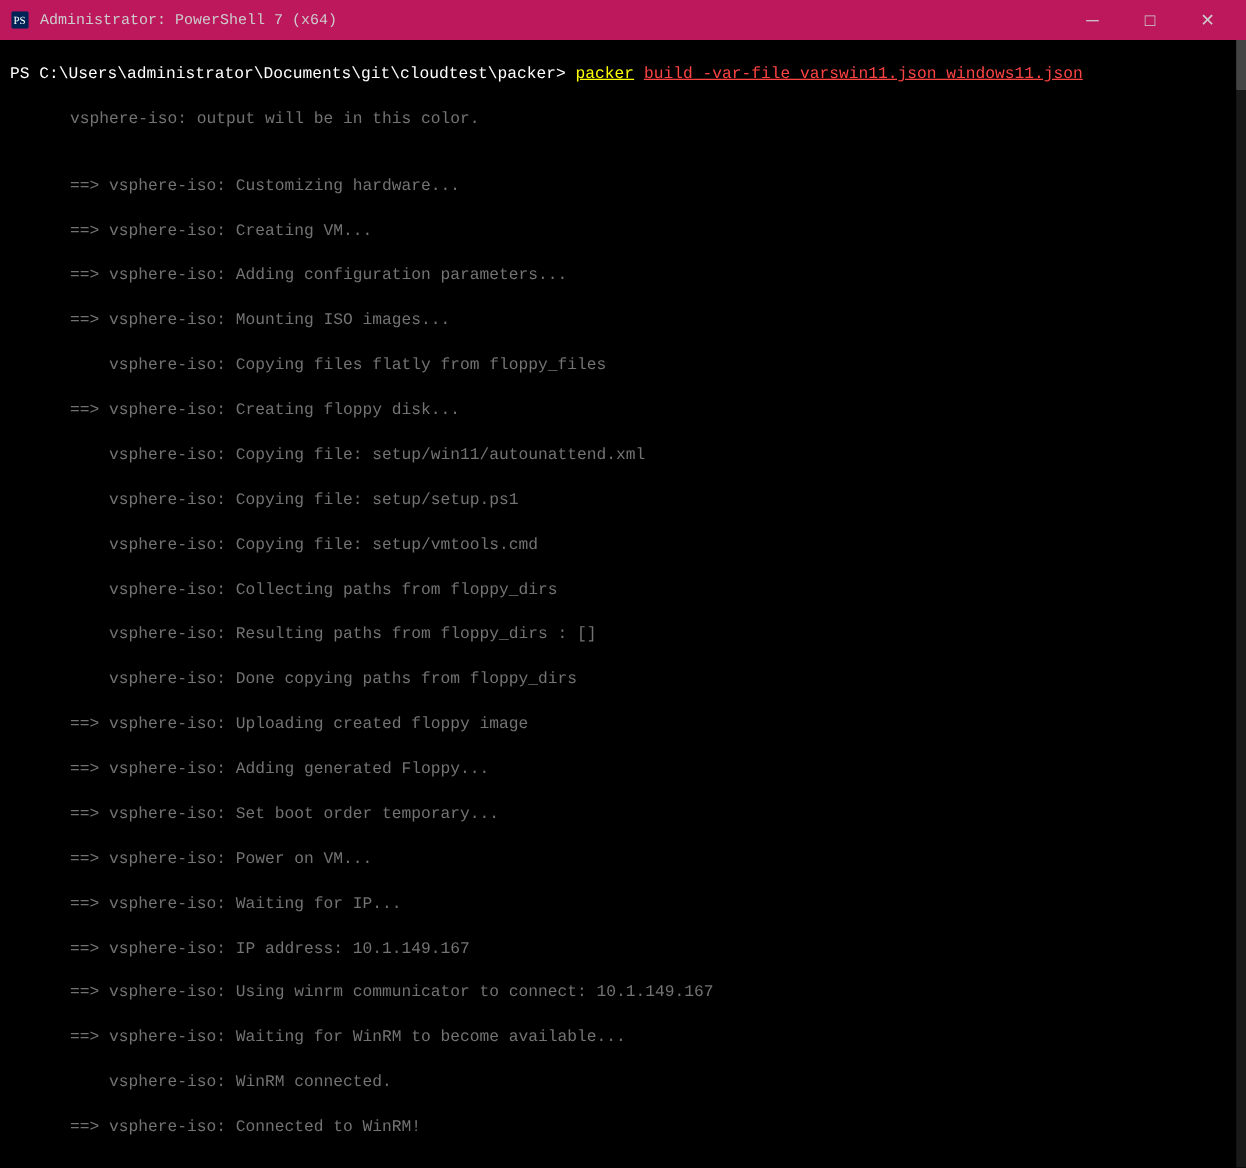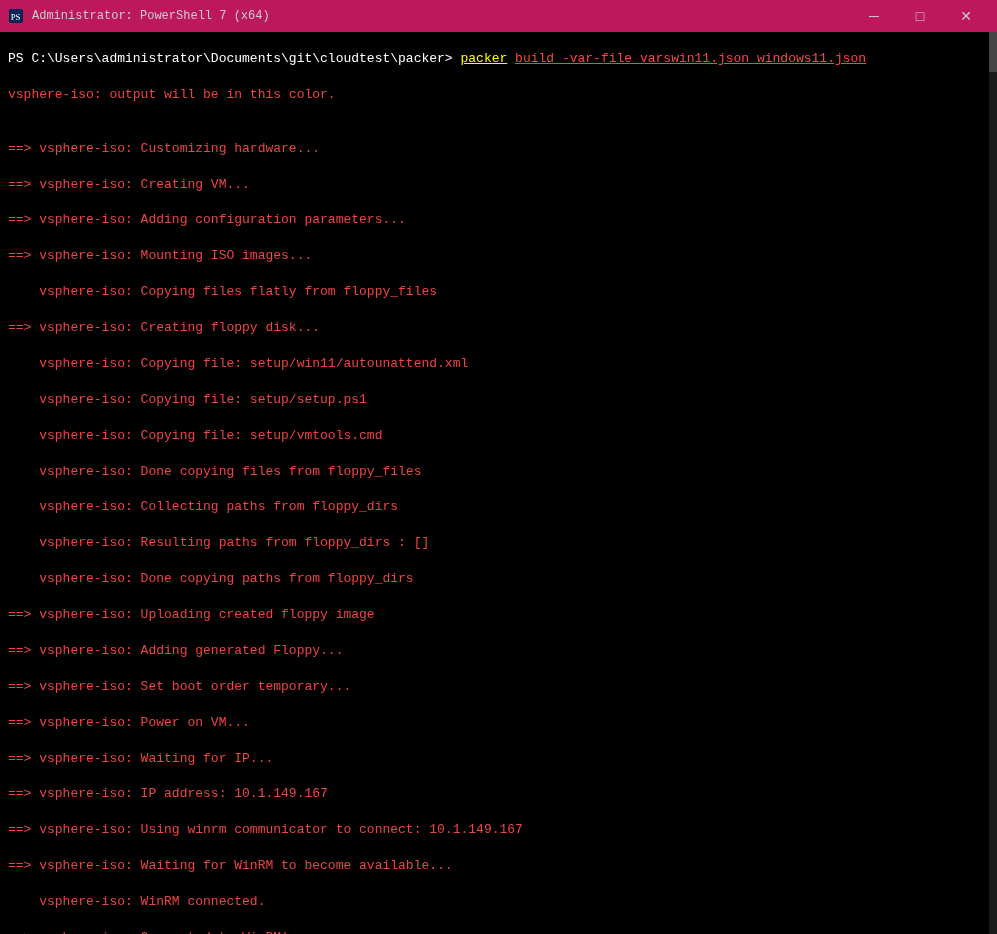--- a/index.html
+++ b/index.html
@@ -69,21 +69,21 @@
       color: #cccccc;
       padding: 0 8px;
       overflow: hidden;
       line-height: 1.38;
       white-space: pre;
     }
     .terminal .line {
       display: block;
       white-space: pre;
     }
-    .green { color: #ef4444; }
+    .green { color: #737373; margin-left: 48px; }
     .white { color: #ffffff; }
     .highlighted-cmd { color: #ffff00; text-decoration: underline; }
     .highlighted-args { color: #ff4444; text-decoration: underline; }
 
     .scrollbar {
       position: absolute;
       right: 0;
       top: 32px;
       width: 8px;
       height: calc(100% - 32px);
@@ -123,21 +123,20 @@
 <span class="line"></span>
 <span class="line"><span class="green">==&gt; vsphere-iso: Customizing hardware...</span></span>
 <span class="line"><span class="green">==&gt; vsphere-iso: Creating VM...</span></span>
 <span class="line"><span class="green">==&gt; vsphere-iso: Adding configuration parameters...</span></span>
 <span class="line"><span class="green">==&gt; vsphere-iso: Mounting ISO images...</span></span>
 <span class="line"><span class="green">    vsphere-iso: Copying files flatly from floppy_files</span></span>
 <span class="line"><span class="green">==&gt; vsphere-iso: Creating floppy disk...</span></span>
 <span class="line"><span class="green">    vsphere-iso: Copying file: setup/win11/autounattend.xml</span></span>
 <span class="line"><span class="green">    vsphere-iso: Copying file: setup/setup.ps1</span></span>
 <span class="line"><span class="green">    vsphere-iso: Copying file: setup/vmtools.cmd</span></span>
-<span class="line"><span class="green">    vsphere-iso: Done copying files from floppy_files</span></span>
 <span class="line"><span class="green">    vsphere-iso: Collecting paths from floppy_dirs</span></span>
 <span class="line"><span class="green">    vsphere-iso: Resulting paths from floppy_dirs : []</span></span>
 <span class="line"><span class="green">    vsphere-iso: Done copying paths from floppy_dirs</span></span>
 <span class="line"><span class="green">==&gt; vsphere-iso: Uploading created floppy image</span></span>
 <span class="line"><span class="green">==&gt; vsphere-iso: Adding generated Floppy...</span></span>
 <span class="line"><span class="green">==&gt; vsphere-iso: Set boot order temporary...</span></span>
 <span class="line"><span class="green">==&gt; vsphere-iso: Power on VM...</span></span>
 <span class="line"><span class="green">==&gt; vsphere-iso: Waiting for IP...</span></span>
 <span class="line"><span class="green">==&gt; vsphere-iso: IP address: 10.1.149.167</span></span>
 <span class="line"><span class="green">==&gt; vsphere-iso: Using winrm communicator to connect: 10.1.149.167</span></span>

